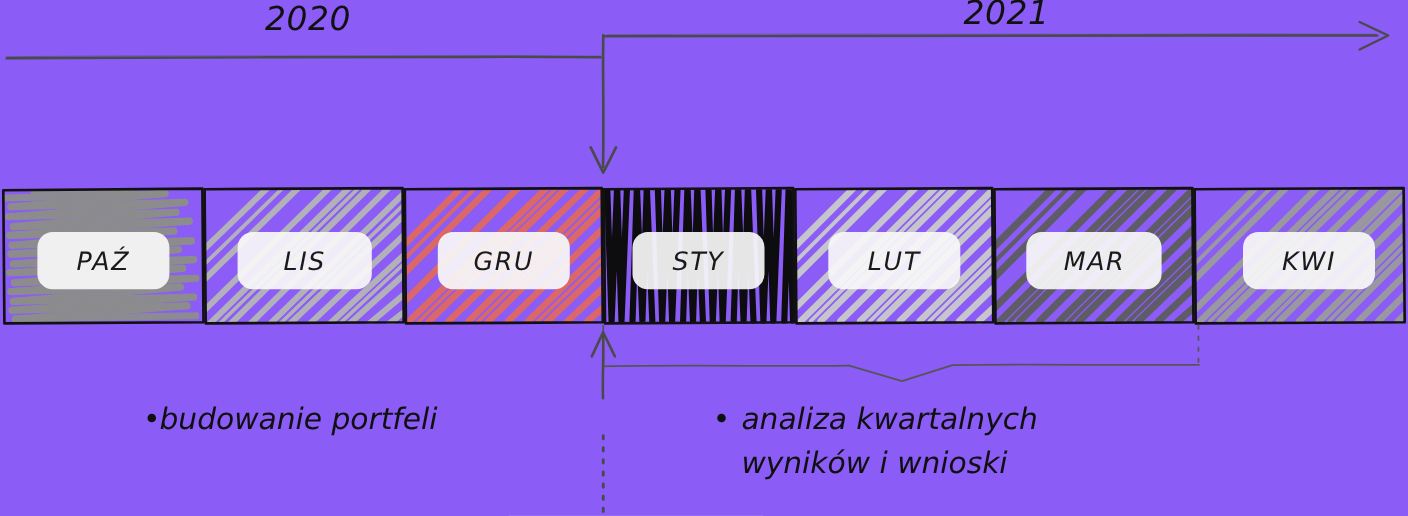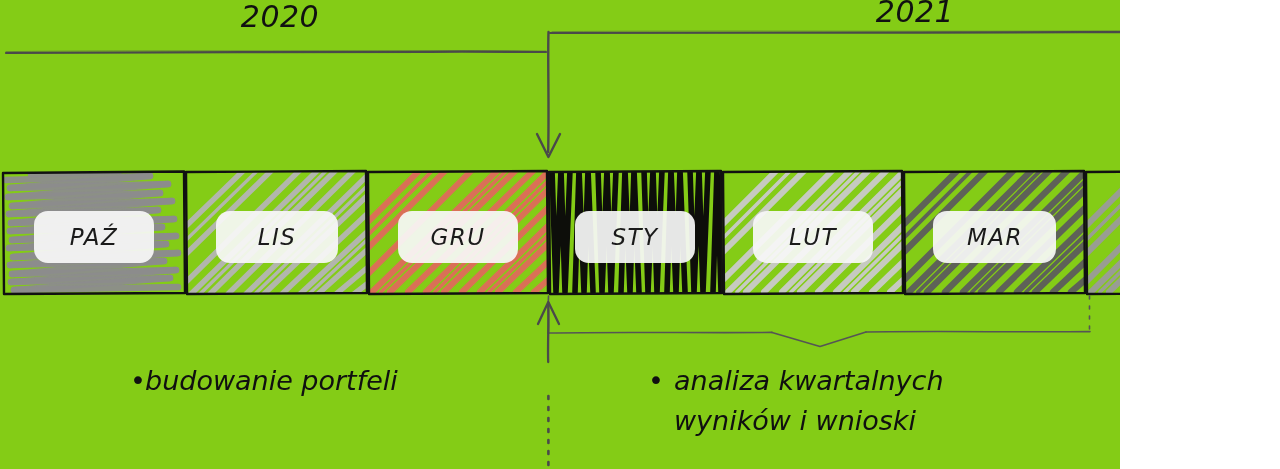--- a/index.html
+++ b/index.html
@@ -6,23 +6,23 @@
   html, body {
     margin: 0;
     padding: 0;
     background: #ffffff;
   }
   body {
     font-family: "DejaVu Sans", sans-serif;
   }
   #stage {
     position: relative;
-    width: 1120px;
+    width: 1280px;
     height: 469px;
-    background: #84cc16;
+    background: #8b5cf6;
     overflow: hidden;
   }
   #stage svg.layer {
     position: absolute;
     left: 0;
     top: 0;
     width: 1280px;
     height: 469px;
   }
   .yr-label {

